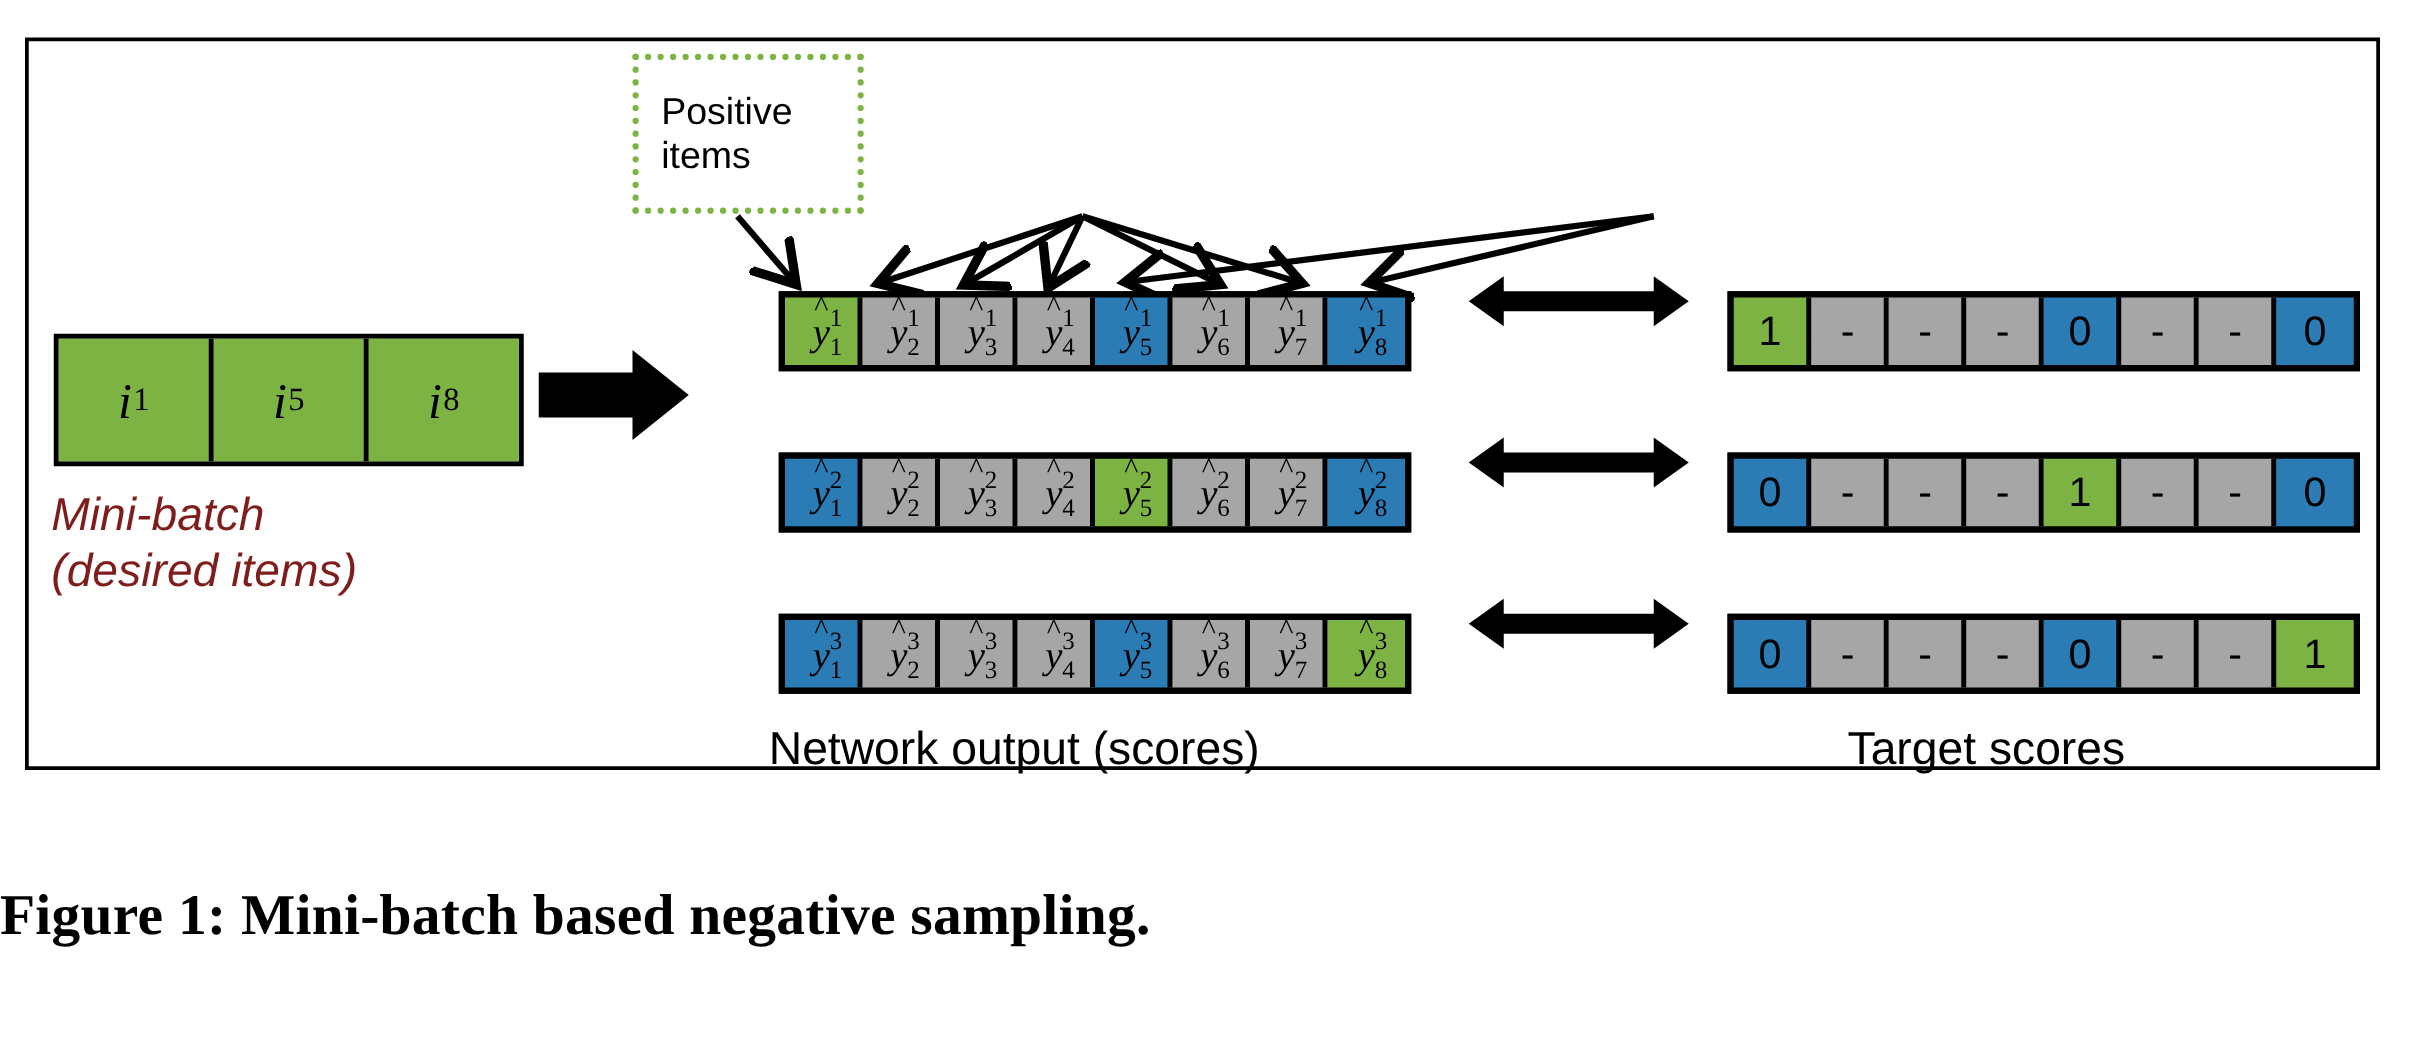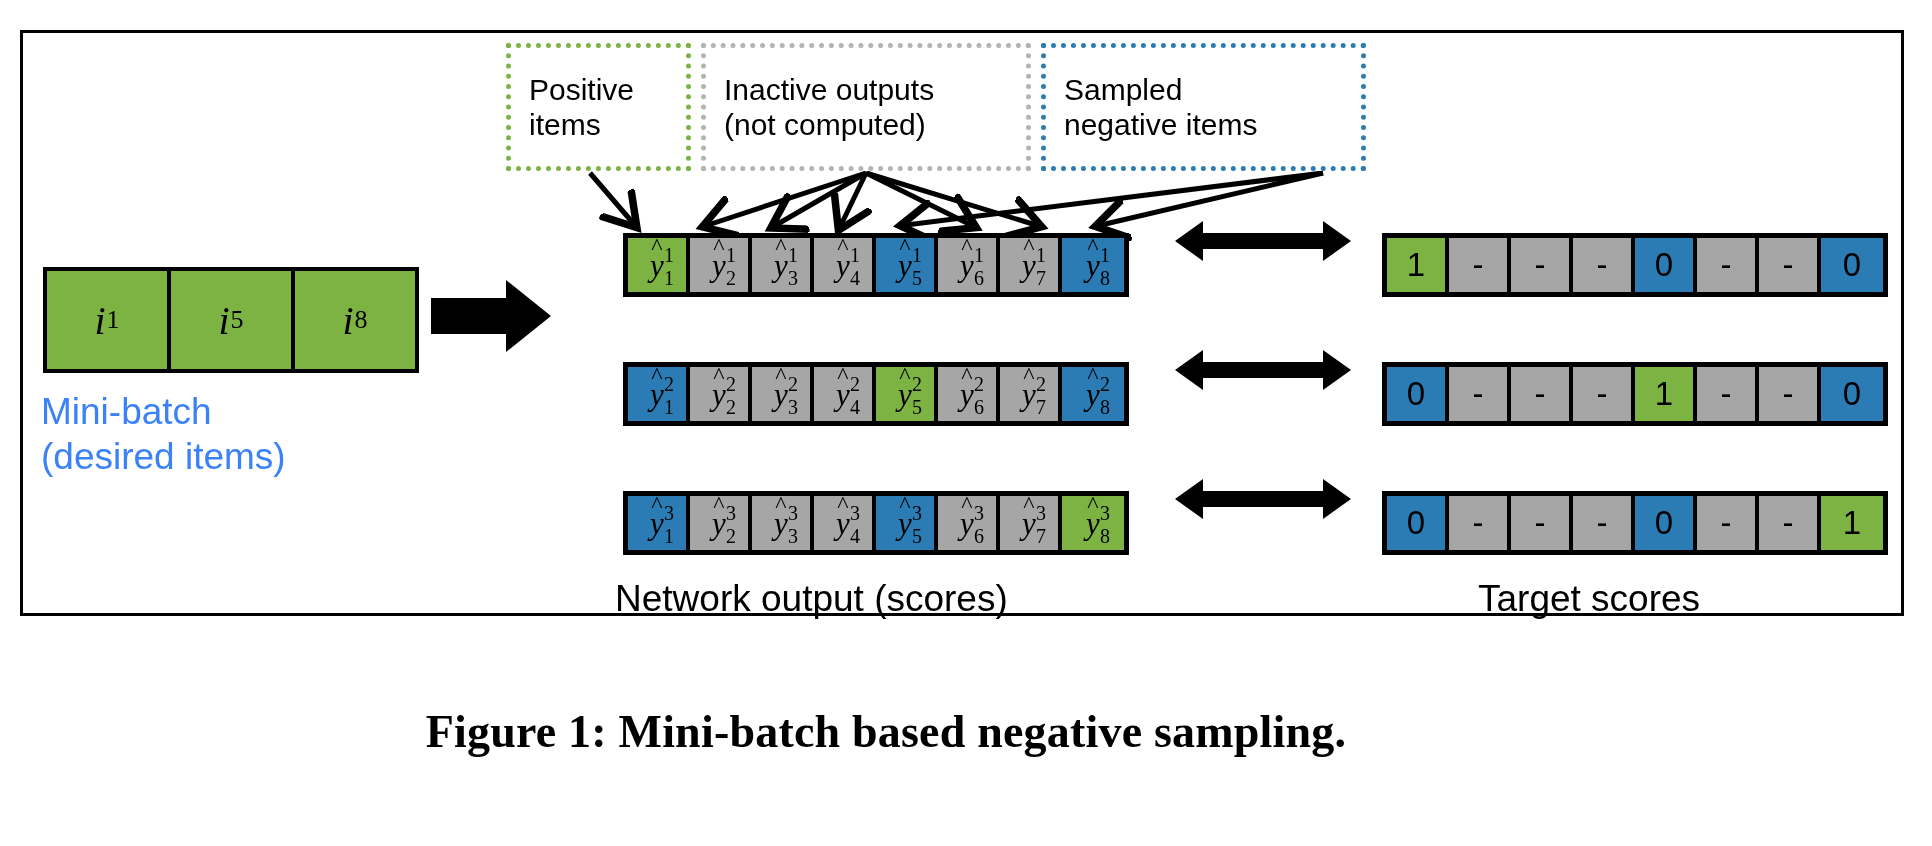--- a/index.html
+++ b/index.html
@@ -98,23 +98,24 @@
     margin-left: 1px;
   }
 
   #minibatch-caption {
     position: absolute;
     left: 18px;
     top: 356px;
     width: 400px;
     font-size: 37px;
     line-height: 1.22;
-    color: #3b82f6;
+    color: #7f1d1d;
     white-space: pre-line;
     z-index: 4;
+    font-style: italic;
   }
 
   
   .score-row {
     position: absolute;
     display: flex;
     border: 5px solid #000000;
     box-sizing: content-box;
     z-index: 4;
     background: #000000;
@@ -190,21 +191,21 @@
   }
   #caption-network { left: 592px; top: 545px; }
   #caption-target  { left: 1455px; top: 545px; }
 
   
   #figure-caption {
     position: absolute;
     left: 0;
     top: 705px;
     width: 1772px;
-    text-align: center;
+    text-align: left;
     font-family: "Liberation Serif", serif;
     font-weight: bold;
     font-size: 46px;
     letter-spacing: 0.2px;
     color: #000000;
   }
 </style>
 </head>
 <body>
 
@@ -250,29 +251,21 @@
       <path d="M1152,466 L1180,446 L1180,458 L1300,458 L1300,446 L1328,466
                L1300,486 L1300,474 L1180,474 L1180,486 Z" fill="#000"></path>
     </g>
   </svg>
 
   <div class="legend-box" id="legend-positive">
     <span class="legend-text">Positive
 items</span>
   </div>
 
-  <div class="legend-box" id="legend-inactive">
-    <span class="legend-text">Inactive outputs
-(not computed)</span>
-  </div>
-
-  <div class="legend-box" id="legend-negative">
-    <span class="legend-text">Sampled
-negative items</span>
-  </div>
+
 
   <div id="minibatch-box">
       <div class="mb-cell">
         <span>i</span>
         <span class="sub">1</span>
       </div>
       <div class="mb-cell">
         <span>i</span>
         <span class="sub">5</span>
       </div>

